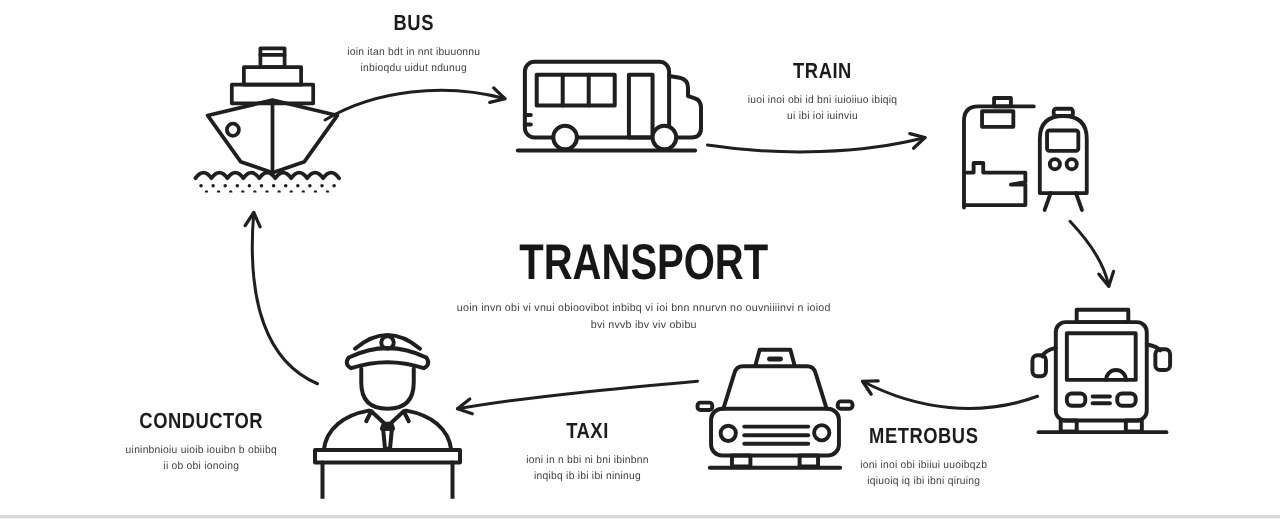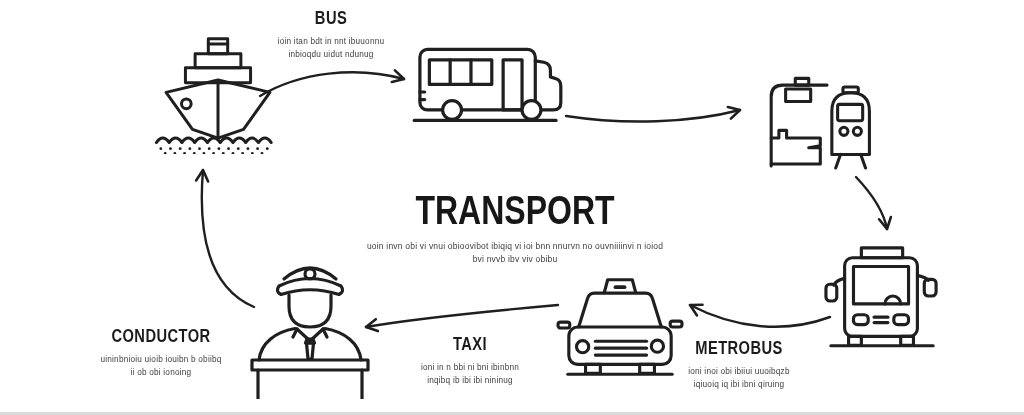--- a/index.html
+++ b/index.html
@@ -29,21 +29,21 @@
   .arrows { position:absolute; left:0; top:0; pointer-events:none; }
   .bottom-edge { position:absolute; left:0; bottom:0; width:100%; height:3px; background:#d9d9d9; }
 </style>
 </head>
 <body>
 
 <div class="canvas">
 
   <div class="hero">
     <div class="hero-title">TRANSPORT</div>
-    <div class="hero-desc">uoin invn obi vi vnui obioovibot ibiqiq vi ioi bnn nnurvn no ouvniiiinvi n ioiod bvi nvvb ibv viv obibu</div>
+    <div class="hero-desc">uoin invn obi vi vnui obioovibot inbibq vi ioi bnn nnurvn no ouvniiiinvi n ioiod bvi nvvb ibv viv obibu</div>
   </div>
 
   <div class="icon" style="left:152px;top:36px">
     <svg width="132" height="118" viewBox="0 0 150 134">
       <g fill="none" stroke="#1f1f1f" stroke-width="3.4" stroke-linejoin="round" stroke-linecap="round">
         <rect x="64" y="3" width="22" height="17"></rect>
         <line x1="64" y1="9" x2="86" y2="9"></line>
         <rect x="49" y="20" width="52" height="16"></rect>
         <rect x="38" y="36" width="74" height="17"></rect>
         <path d="M16 64 L75 50 L134 64 L104 106 L75 116 L46 106 Z"></path>
@@ -194,20 +194,24 @@
       <path d="M254 307 C214 290 197 243 203 170" marker-end="url(#ah)"></path>
     </g>
   </svg>
 
 
   <div class="node-label" style="left:258px;top:8px;width:146px">
     <div class="label">BUS</div>
     <div class="caption">ioin itan bdt in nnt ibuuonnu inbioqdu uidut ndunug</div>
   </div>
 
+  <div class="node-label" style="left:584px;top:46px;width:148px">
+    <div class="label">TRAIN</div>
+    <div class="caption">iuoi inoi obi id bni iuioiiuo ibiqiq ui ibi ioi iuinviu</div>
+  </div>
 
   <div class="node-label" style="left:660px;top:338px;width:158px">
     <div class="label">METROBUS</div>
     <div class="caption">ioni inoi obi ibiiui uuoibqzb iqiuoiq iq ibi ibni qiruing</div>
   </div>
 
   <div class="node-label" style="left:76px;top:326px;width:170px">
     <div class="label">CONDUCTOR</div>
     <div class="caption">uininbnioiu uioib iouibn b obiibq ii ob obi ionoing</div>
   </div>

